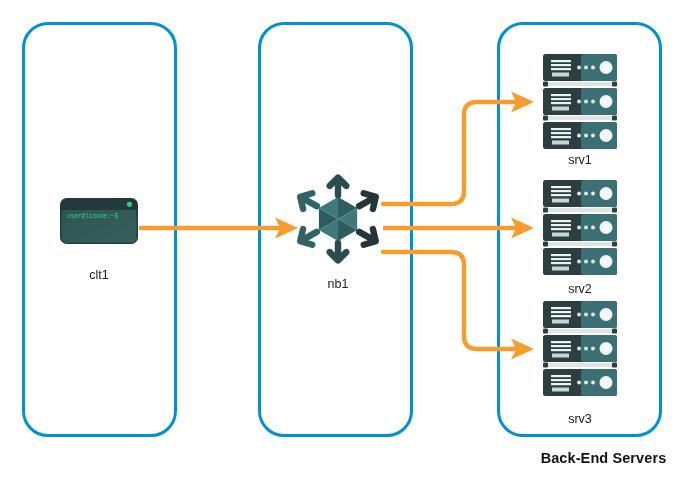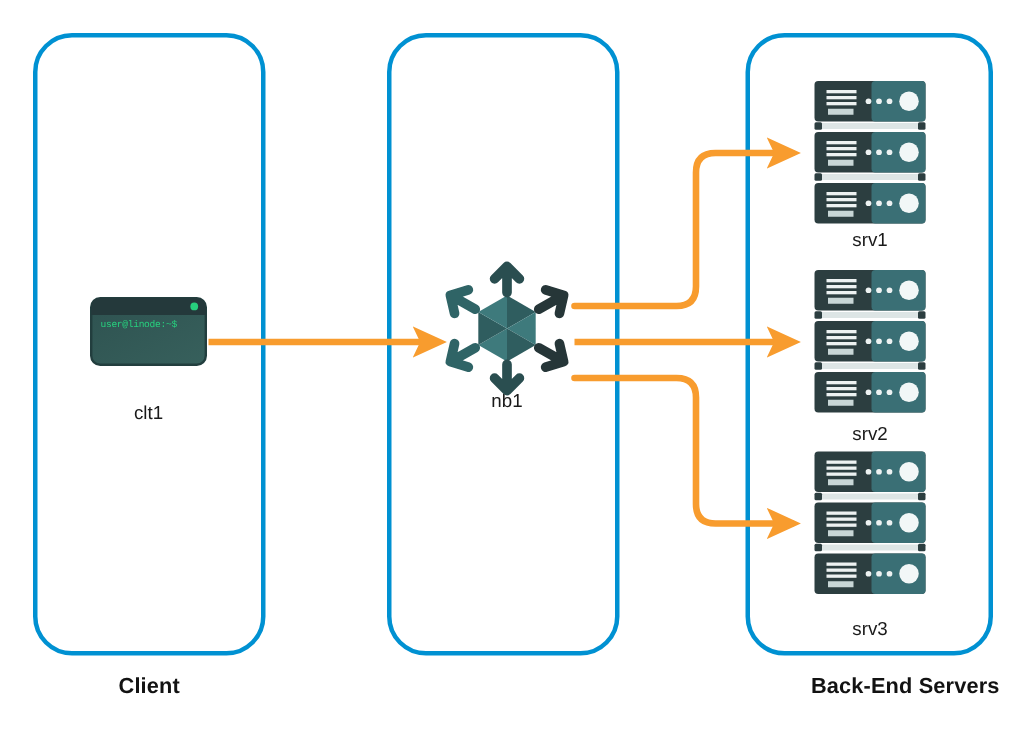--- a/index.html
+++ b/index.html
@@ -124,21 +124,21 @@
         <path d="M 73 36 L 89 27 M 78 22 L 91 26 L 88 39" fill="none" stroke="#263638" stroke-width="7"></path>
 
         <path d="M 73 64 L 89 73 M 88 61 L 91 74 L 78 78" fill="none" stroke="#263638" stroke-width="7"></path>
 
         <path d="M 27 36 L 11 27 M 12 39 L 9 26 L 22 22" fill="none" stroke="#2F6466" stroke-width="7"></path>
 
         <path d="M 27 64 L 11 73 M 22 78 L 9 74 L 12 61" fill="none" stroke="#2F6466" stroke-width="7"></path>
       </g>
     </svg>
   </div>
-  <div class="node-label" style="left:292px; top:260px; width:92px;">nb1</div>
+  <div class="node-label" style="left:292px; top:277px; width:92px;">nb1</div>
 
   <div class="icon-box" style="left:539px; top:53px; width:82px; height:98px;">
     <svg width="82" height="98" viewBox="0 0 82 98" xmlns="http://www.w3.org/2000/svg">
       <g>
         <rect x="4" y="1" width="74" height="27" rx="2.5" fill="#2C3E40"></rect>
         <rect x="42" y="1" width="36" height="27" rx="2.5" fill="#3A6F75"></rect>
         <rect x="12" y="7" width="20" height="2.2" fill="#EDF2F2"></rect>
         <rect x="12" y="11" width="20" height="2.2" fill="#EDF2F2"></rect>
         <rect x="12" y="15" width="20" height="2.2" fill="#EDF2F2"></rect>
         <rect x="13" y="19.5" width="17" height="4" fill="#C8D6D6"></rect>
@@ -270,16 +270,15 @@
         <rect x="13" y="19.5" width="17" height="4" fill="#C8D6D6"></rect>
         <circle cx="40" cy="14.5" r="1.9" fill="#EDF2F2"></circle>
         <circle cx="47" cy="14.5" r="1.9" fill="#EDF2F2"></circle>
         <circle cx="54" cy="14.5" r="1.9" fill="#EDF2F2"></circle>
         <circle cx="67" cy="14.5" r="6.5" fill="#F2F7F7"></circle>
       </g>
     </svg>
   </div>
   <div class="node-label" style="left:539px; top:412px; width:82px;">srv3</div>
 
-  <div class="group-label" style="left:22px; top:450px; width:155px;">Client</div>
   <div class="group-label" style="left:521px; top:450px; width:165px;">Back-End Servers</div>
 
 </div>
 
 </body></html>

